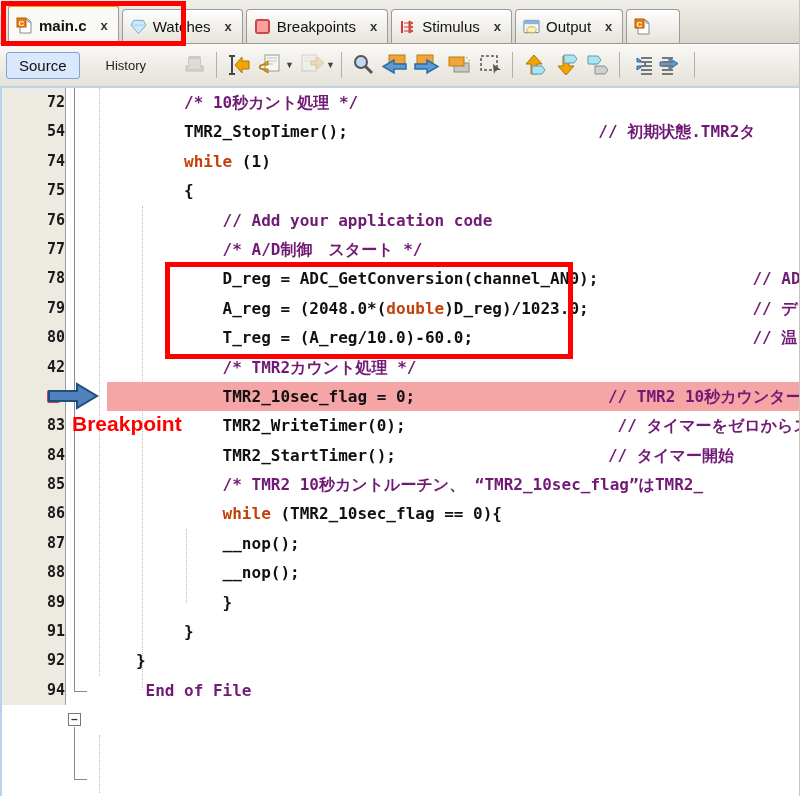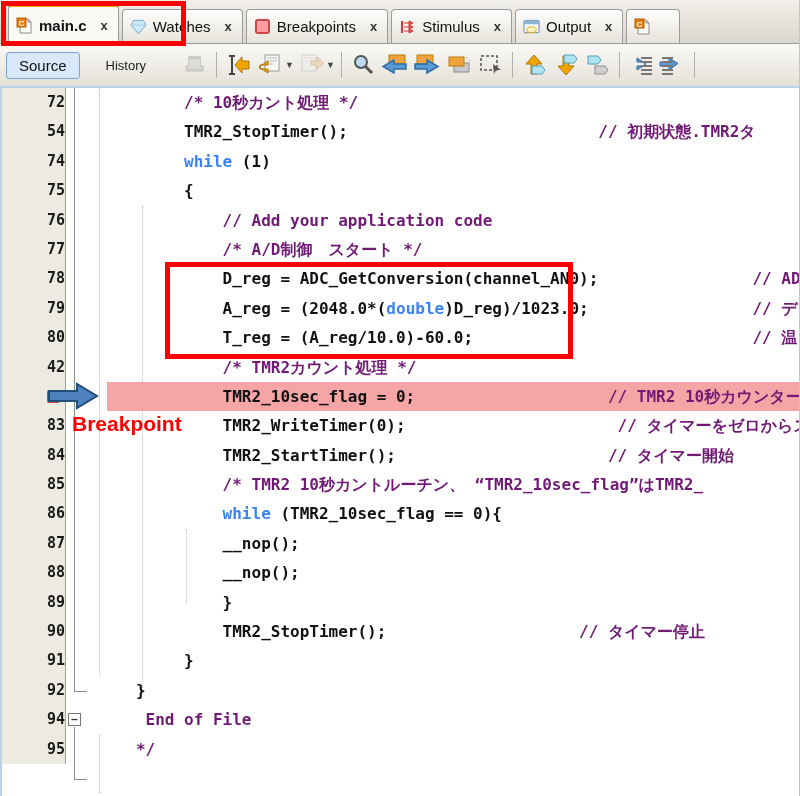--- a/index.html
+++ b/index.html
@@ -32,21 +32,21 @@
   
   #editor { position:relative; height:708px; background:#fff; border-left:2px solid #b9d2ec; overflow:hidden; }
   .row { display:flex; height:29.4px; position:relative; }
   .gut { width:64px; background:#eceae1; border-right:1px solid #a0a0a0; font:bold 15px/29.4px "DejaVu Sans Mono", monospace;
          color:#1a1a1a; text-align:right; flex:none; display:flex; justify-content:flex-end; align-items:center; }
   .bp-sq { width:13px; height:13px; background:#ff9e9e; border:2px solid #c94747; border-radius:2px; margin-right:5px; }
   .codeline { flex:1; margin-left:41px; font:600 16px/29.4px "DejaVu Sans Mono", monospace; white-space:pre;
               overflow:hidden; position:relative; z-index:2; }
   .row.hl .codeline { background:#f5a5a5; }
   .seg-c { color:#111; }
-  .seg-k { color:#3b82f6;margin-top:12px; }
+  .seg-k { color:#c2410c;margin-top:12px; }
   .seg-m { color:#701a75; }
 
   
   .ov { position:absolute; z-index:1; }
   .fold-v { border-left:1px solid #8a8a8a; width:0; }
   .fold-h { border-top:1px solid #8a8a8a; height:0; }
   .guide { border-left:1px dotted #bfbfbf; width:0; }
   .fold-box { width:13px; height:13px; border:1px solid #777; background:#fff; color:#333;
               font:bold 11px/11px "DejaVu Sans Mono", monospace; text-align:center; }
 
@@ -301,38 +301,30 @@
         </div>
         <div class="row">
           <div class="gut">88</div>
           <div class="codeline"><span class="seg-c">            __nop();</span></div>
         </div>
         <div class="row">
           <div class="gut">89</div>
           <div class="codeline"><span class="seg-c">            }</span></div>
         </div>
         <div class="row">
-          <div class="gut">90</div>
-          <div class="codeline"><span class="seg-c">            TMR2_StopTimer();                    </span><span class="seg-m">// タイマー停止</span></div>
-        </div>
-        <div class="row">
           <div class="gut">91</div>
           <div class="codeline"><span class="seg-c">        }</span></div>
         </div>
         <div class="row">
           <div class="gut">92</div>
           <div class="codeline"><span class="seg-c">   }</span></div>
         </div>
         <div class="row">
           <div class="gut">94</div>
           <div class="codeline"><span class="seg-m">    End of File</span></div>
-        </div>
-        <div class="row">
-          <div class="gut">95</div>
-          <div class="codeline"><span class="seg-m">   */</span></div>
         </div>
       </div>
 
     <div class="ov fold-v" style="left:72px; top:0; height:603px;"></div>
     <div class="ov fold-h" style="left:72px; top:603px; width:13px;"></div>
     <div class="ov fold-box" style="left:66px; top:625px;">−</div>
     <div class="ov fold-v" style="left:72px; top:639px; height:52px;"></div>
     <div class="ov fold-h" style="left:72px; top:691px; width:13px;"></div>
     <div class="ov guide" style="left:97px;  top:0;     height:588px;"></div>
     <div class="ov guide" style="left:140px; top:118px; height:484px;"></div>

